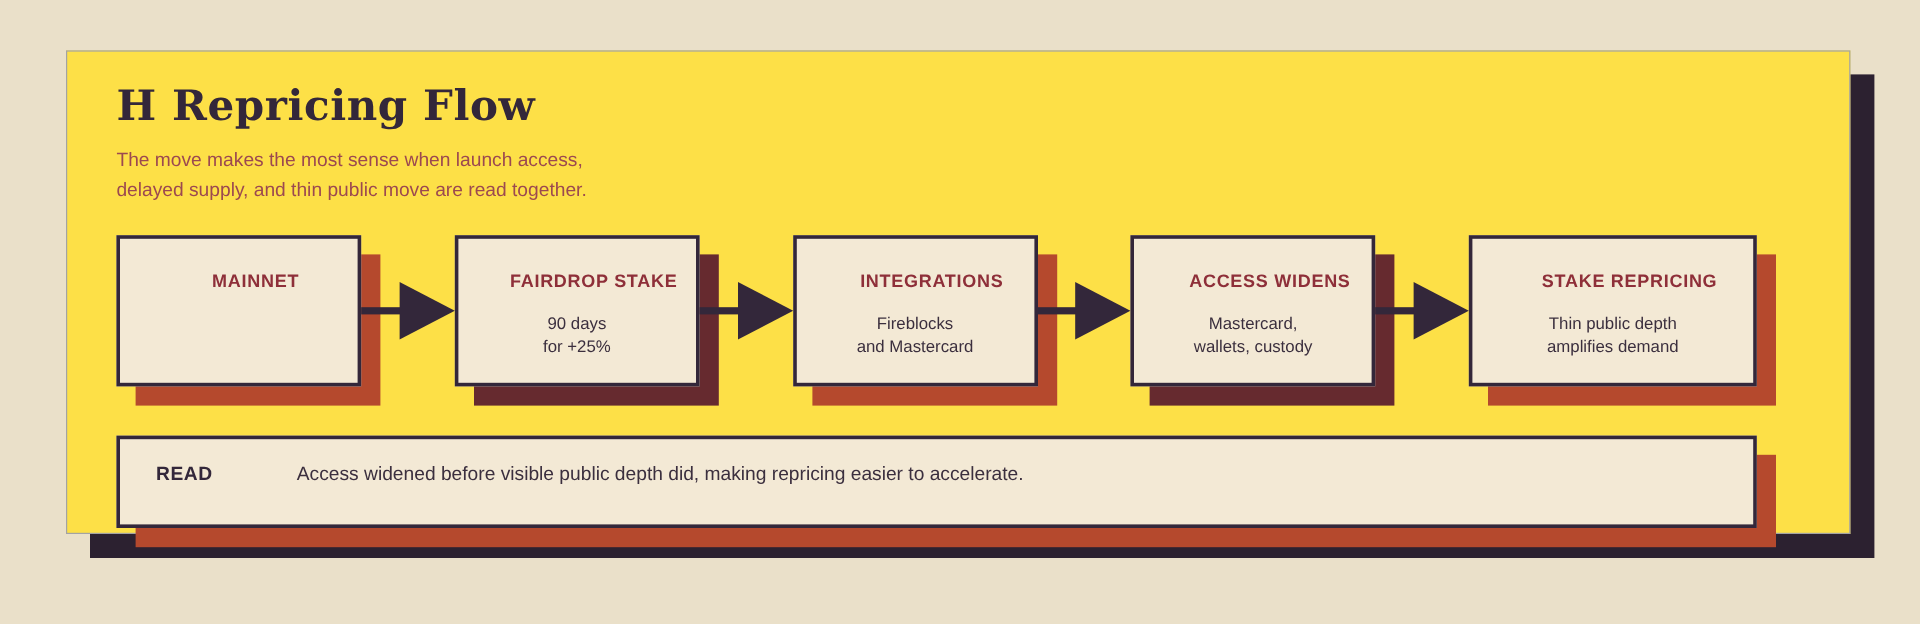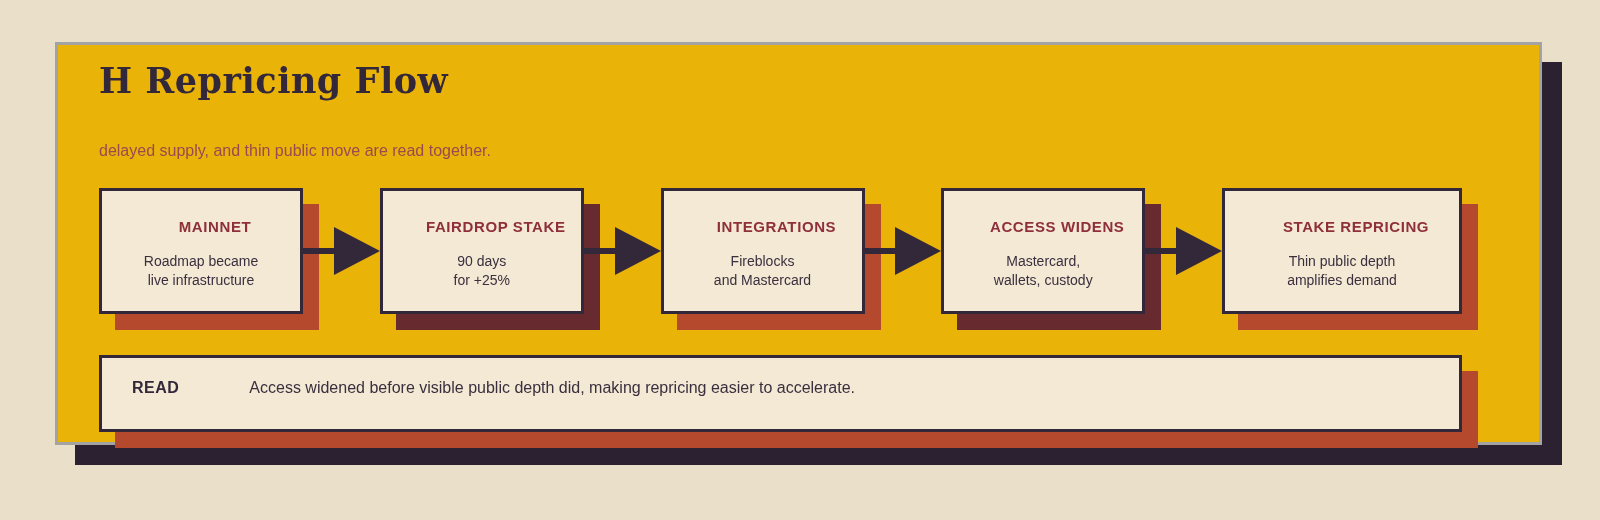--- a/index.html
+++ b/index.html
@@ -7,24 +7,24 @@
     width: 1600px; height: 520px;
     font-family: "Liberation Sans", sans-serif;
     background: #eae0c9;
     overflow: hidden;
     position: relative;
   }
   .card {
     position: absolute;
     left: 55px; top: 42px;
     width: 1487px; height: 403px;
-    background: #eab308;
-    border: 3px solid #a3a3a3;
+    background: #fde047;
+    border: 1px solid #a3a3a3;
     box-shadow: 20px 20px 0 #2c2130;
-    padding: 15px 77px 0 41px;
+    padding: 25px 77px 0 41px;
   }
   .page-title {
     font-family: "DejaVu Serif", "Liberation Serif", serif;
     font-weight: 700;
     font-size: 35px;
     color: #33273a;
     letter-spacing: 0.5px;
   }
   .page-subtitle {
     margin-top: 12px;
@@ -109,28 +109,27 @@
     font-size: 16px;
     color: #3b2f3e;
   }
 </style>
 </head>
 <body>
 
 <div class="card">
   <div class="page-title">H Repricing Flow</div>
   <div class="page-subtitle">
-    <br>
+    <span>The move makes the most sense when launch access,</span><br>
     <span>delayed supply, and thin public move are read together.</span>
   </div>
 
   <div class="flow-row" id="flow-row">
       <div class="step" style="--shadow:#b5492d">
         <div class="step-title">MAINNET</div>
-        <div class="step-body"><span>Roadmap became</span><br><span>live infrastructure</span></div>
       </div>
       <div class="arrow">
         <div class="arrow-line"></div>
         <div class="arrow-head"></div>
       </div>
       <div class="step" style="--shadow:#662a2f">
         <div class="step-title">FAIRDROP STAKE</div>
         <div class="step-body"><span>90 days</span><br><span>for +25%</span></div>
       </div>
       <div class="arrow">

